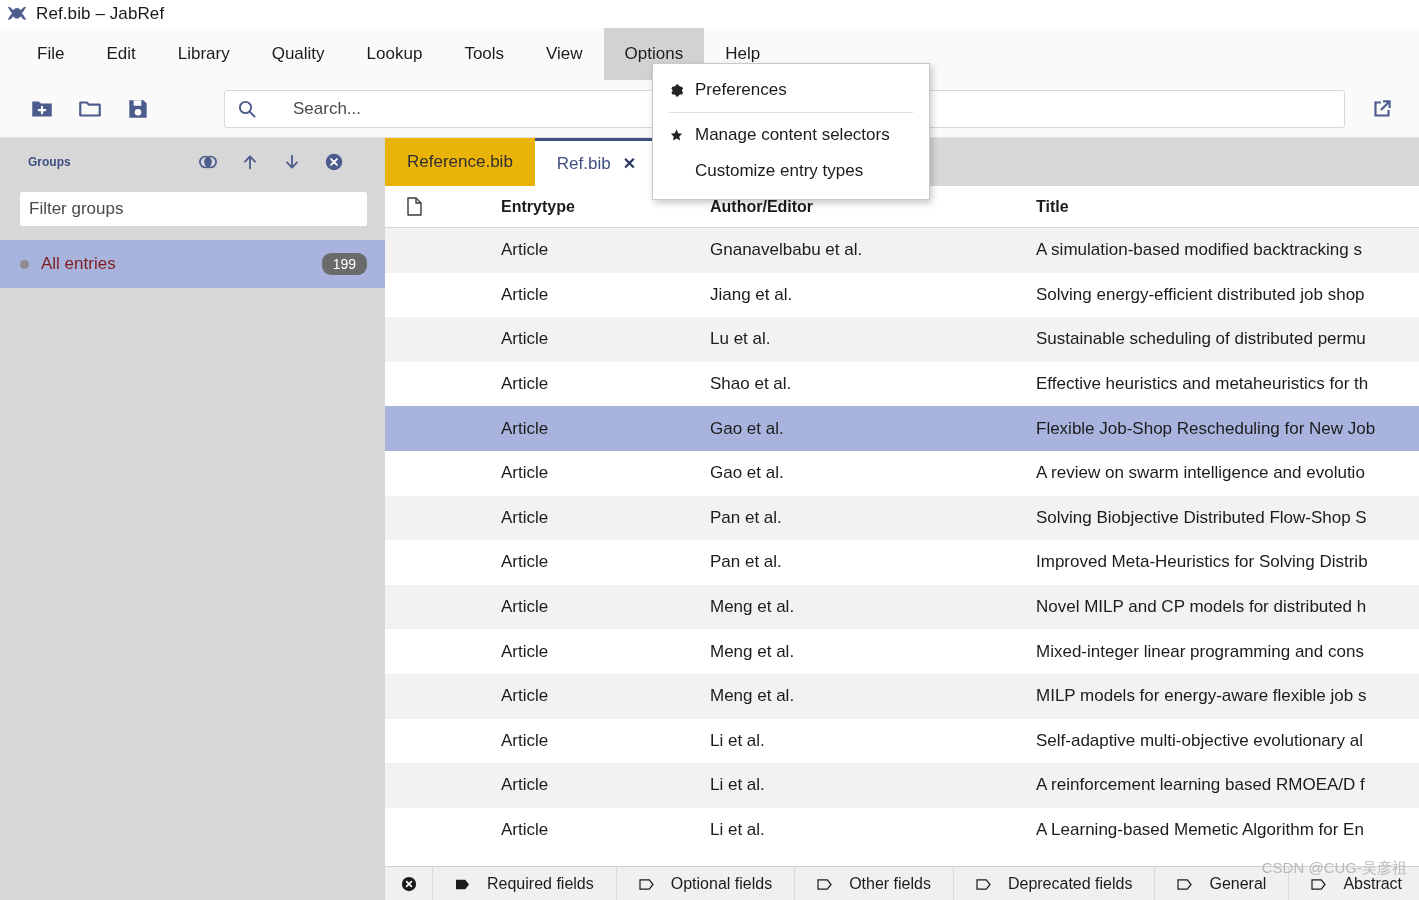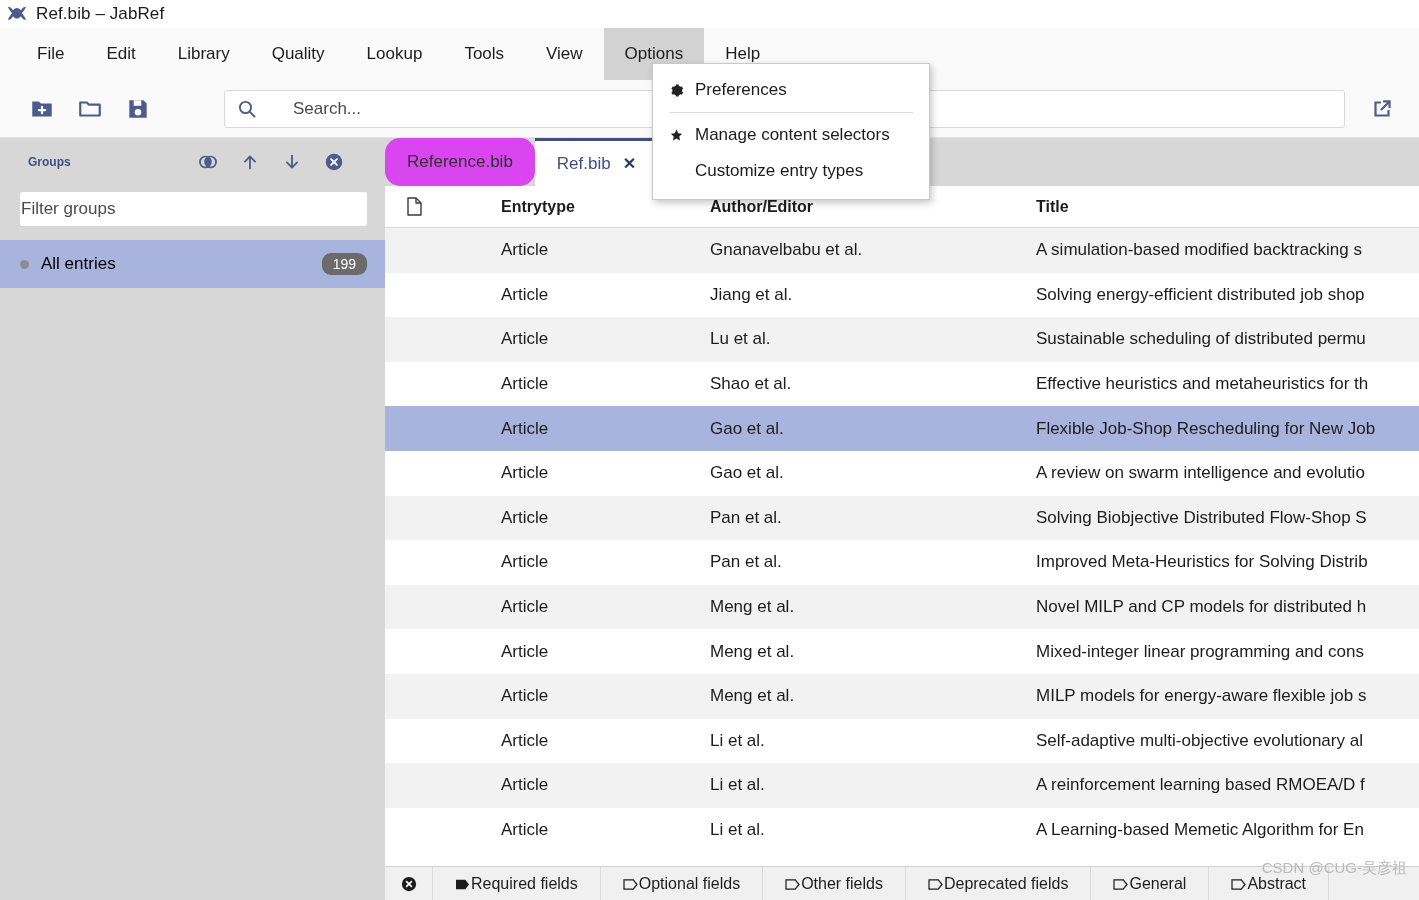--- a/index.html
+++ b/index.html
@@ -135,37 +135,37 @@
   .gicons { display: flex; align-items: center; gap: 20px; padding-right: 26px; }
   .gicon { width: 22px; height: 22px; display: flex; align-items: center; justify-content: center; cursor: default; }
   .filter-input {
     margin: 6px 18px 0 20px;
     height: 34px;
     background: #ffffff;
     border: 1px solid #ffffff;
     border-radius: 2px;
     display: flex;
     align-items: center;
-    padding: 0 0;
+    padding: 0 8px;
   }
   .filter-ph { font-size: 17px; color: #4b4b4b; }
   .group-row {
     margin-top: 14px;
     height: 48px;
     background: #a8b4de;
     display: flex;
     align-items: center;
     padding: 0 18px 0 20px;
     cursor: default;
   }
   .group-dot {
     width: 9px; height: 9px; border-radius: 50%;
     background: #8d8d8d; margin-right: 12px; flex: 0 0 auto;
   }
-  .group-label { font-size: 17px; color: #000000; flex: 1; }
+  .group-label { font-size: 17px; color: #7f1d1d; flex: 1; }
   .group-badge {
     background: #6b6b6b;
     color: #ffffff;
     font-size: 14px;
     border-radius: 9px;
     padding: 4px 11px;
     line-height: 1;
   }
 
   
@@ -189,21 +189,21 @@
     height: 48px;
     display: flex;
     align-items: center;
     padding: 0 22px;
     font-size: 17px;
     color: #1c1c1c;
     cursor: default;
     white-space: nowrap;
     gap: 12px;
   }
-  .tab.inactive { background: #d946ef; color: #303030; border-radius: 15px; }
+  .tab.inactive { background: #eab308; color: #303030; }
   .tab.active {
     background: #ffffff;
     color: #3f4f82;
     border-top: 3px solid #3f4f82;
     align-items: center;
   }
   .tab-close { font-size: 16px; color: #2b3a63; font-weight: bold; cursor: default; }
 
   
   .table-head {
@@ -257,21 +257,21 @@
   .eb-close {
     width: 48px; height: 34px;
     display: flex; align-items: center; justify-content: center;
     border-right: 1px solid #dadada;
     flex: 0 0 auto;
   }
   .eb-tab {
     height: 34px;
     display: flex;
     align-items: center;
-    gap: 1px;
+    gap: 17px;
     padding: 0 22px;
     font-size: 16px;
     color: #1c1c1c;
     border-right: 1px solid #dadada;
     white-space: nowrap;
     cursor: default;
     flex: 0 0 auto;
   }
 
   .watermark {

